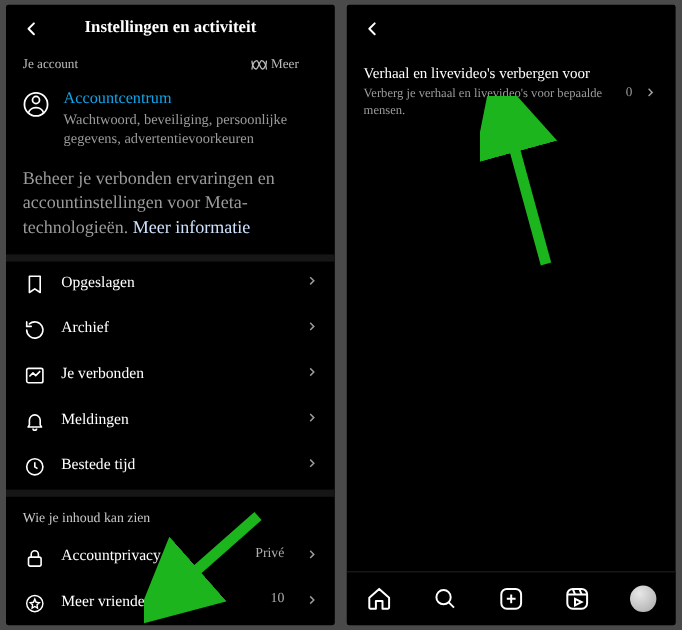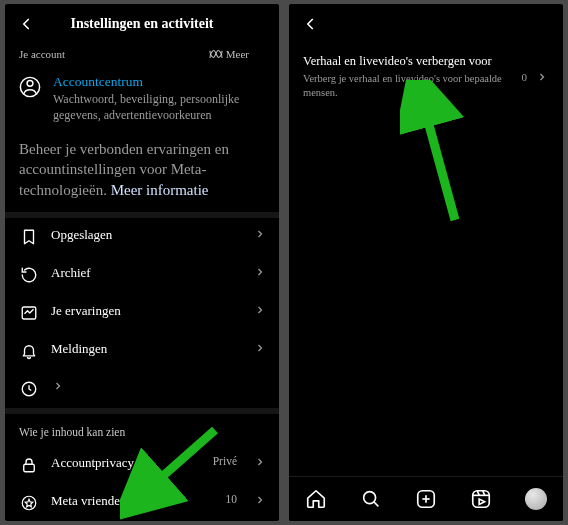--- a/index.html
+++ b/index.html
@@ -274,21 +274,21 @@
         </div>
     </div>
 
     <div class="row">
       <div class="icon">
         <svg width="18" height="18" viewBox="0 0 24 24" fill="none" stroke="#fff" stroke-width="1.8" stroke-linejoin="round">
             <rect x="3" y="4" width="18" height="16" rx="2"></rect>
             <polyline points="6 13 10 9 13 12 18 7"></polyline>
           </svg>
       </div>
-      <div class="label">Je ervaringen</div>
+      <div class="label">Je verbonden</div>
       <div class="chev">
           <svg width="12" height="12" viewBox="0 0 24 24" fill="none" stroke="#9b9b9b" stroke-width="2.5">
             <polyline points="9 6 15 12 9 18"></polyline>
           </svg>
         </div>
     </div>
 
     <div class="row">
       <div class="icon">
         <svg width="18" height="18" viewBox="0 0 24 24" fill="none" stroke="#fff" stroke-width="1.8" stroke-linejoin="round">
@@ -304,20 +304,21 @@
         </div>
     </div>
 
     <div class="row">
       <div class="icon">
         <svg width="18" height="18" viewBox="0 0 24 24" fill="none" stroke="#fff" stroke-width="1.8">
             <circle cx="12" cy="12" r="9"></circle>
             <polyline points="12 7 12 12 15 14"></polyline>
           </svg>
       </div>
+      <div class="label">Bestede tijd</div>
       <div class="chev">
           <svg width="12" height="12" viewBox="0 0 24 24" fill="none" stroke="#9b9b9b" stroke-width="2.5">
             <polyline points="9 6 15 12 9 18"></polyline>
           </svg>
         </div>
     </div>
 
     <div class="sep"></div>
 
     <div class="section-title">Wie je inhoud kan zien</div>
@@ -338,21 +339,21 @@
         </div>
     </div>
 
     <div class="row">
       <div class="icon">
         <svg width="18" height="18" viewBox="0 0 24 24" fill="none" stroke="#fff" stroke-width="1.6">
             <circle cx="12" cy="12" r="9"></circle>
             <polygon points="12 7 13.5 10.5 17 11 14.5 13.3 15 17 12 15.2 9 17 9.5 13.3 7 11 10.5 10.5"></polygon>
           </svg>
       </div>
-      <div class="label">Meta vrienden</div>
+      <div class="label">Meer vrienden</div>
       <div class="value">10</div>
       <div class="chev">
           <svg width="12" height="12" viewBox="0 0 24 24" fill="none" stroke="#9b9b9b" stroke-width="2.5">
             <polyline points="9 6 15 12 9 18"></polyline>
           </svg>
         </div>
     </div>
 
   </div>
 

